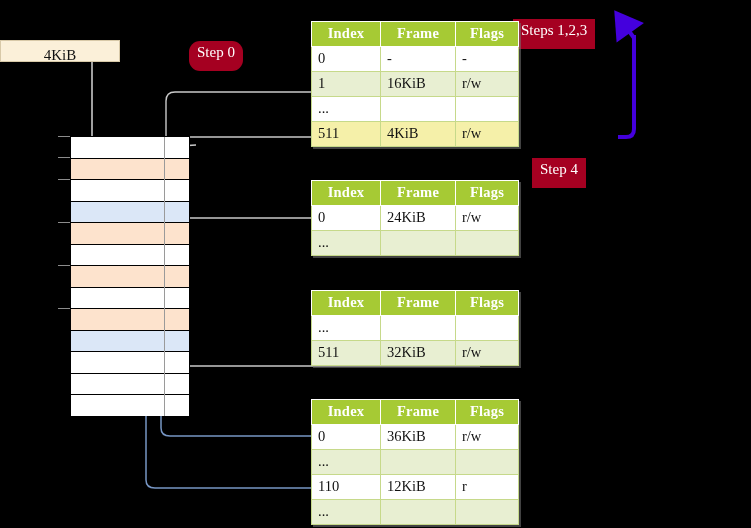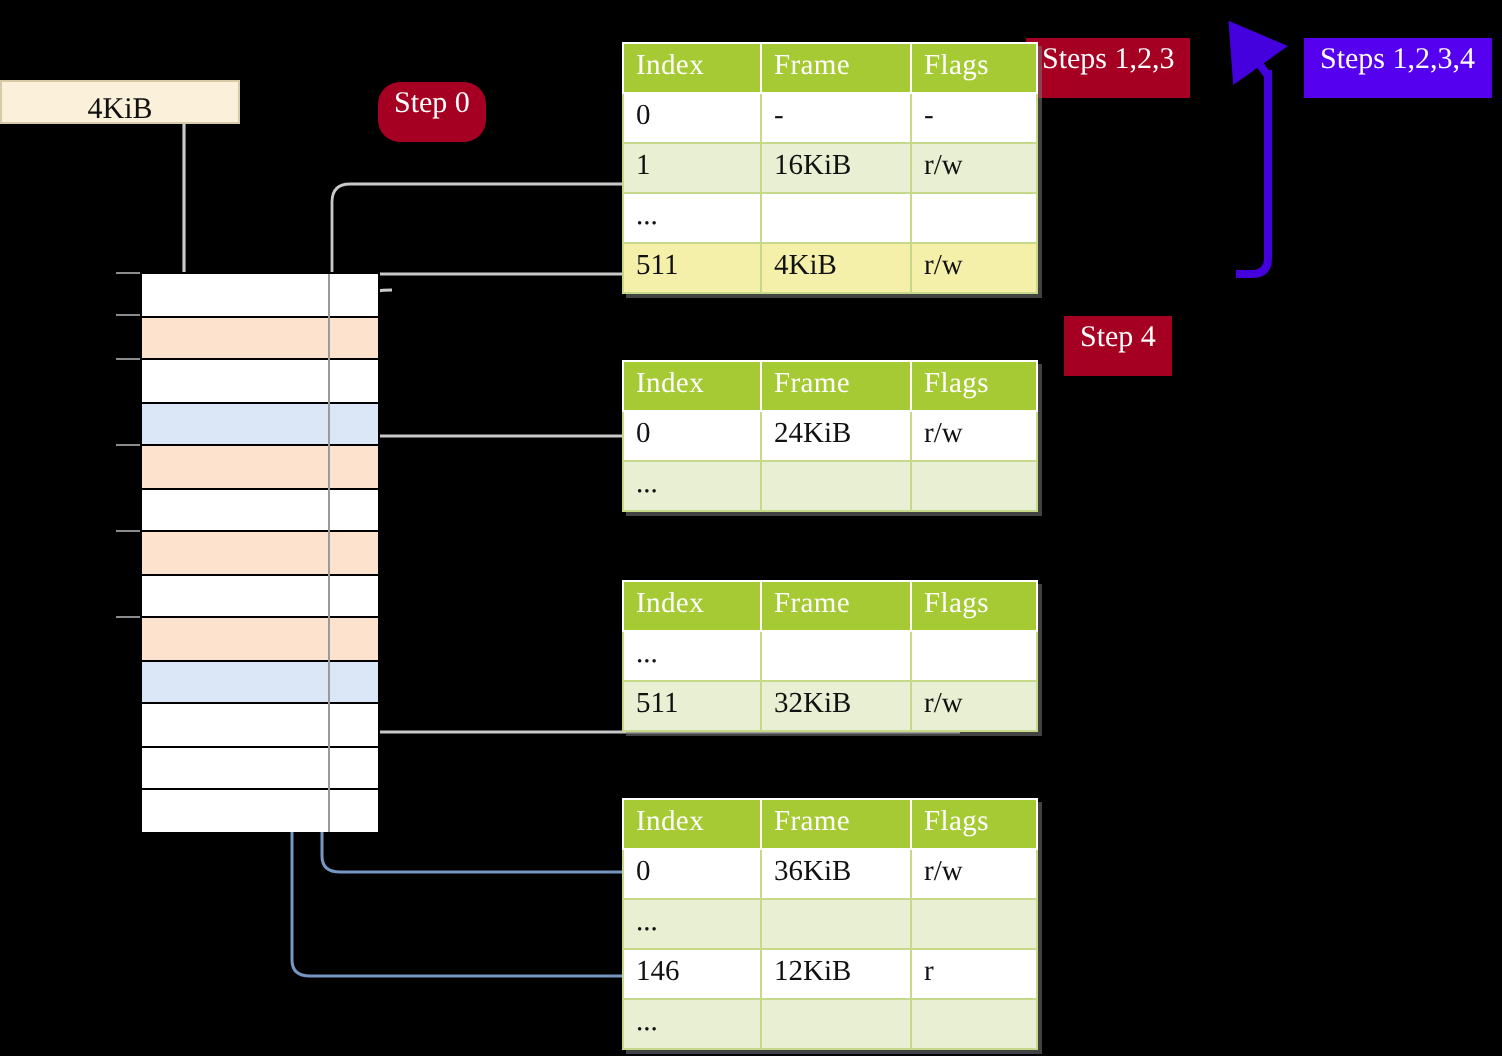--- a/index.html
+++ b/index.html
@@ -51,22 +51,22 @@
   .ptable {
     position: absolute;
     border-collapse: collapse;
     background: #ffffff;
     font-size: 14.5px;
     box-shadow: 2px 2px 0 rgba(120,120,120,0.55);
   }
   .ptable th {
     background: #a6ca34;
     color: #ffffff;
-    font-weight: normal;
-    text-align: left;
+    font-weight: bold;
+    text-align: center;
     padding: 3px 6px 4px 6px;
     border: 1px solid #ffffff;
     font-size: 14.5px;
     letter-spacing: 0.2px;
   }
   .ptable td {
     color: #111111;
     text-align: left;
     padding: 3px 6px 4px 6px;
     border: 1px solid #c6d98a;
@@ -183,21 +183,20 @@
     <g>
       <path d="M618,137 L626,137 Q634,137 634,129 L634,35" stroke="#4400dd" stroke-width="4" fill="none"></path>
       <path d="M634,38 L624,24" stroke="#4400dd" stroke-width="4" fill="none" marker-end="url(#pArrow)"></path>
     </g>
   </svg>
 
   <div class="kib-box" style="left:0px; top:40px; width:120px; height:22px;">4KiB</div>
 
   <div class="badge badge-red" style="left:189px; top:41px;border-radius:11px;">Step 0</div>
   <div class="badge badge-red" style="left:513px; top:19px;">Steps 1,2,3</div>
-  <div class="badge badge-blue" style="left:652px; top:19px;">Steps 1,2,3,4</div>
   <div class="badge badge-red" style="left:521px; top:158px;margin-left:11px;">Step 4</div>
 
   <div class="memgrid" style="left:70px; top:136px; width:120px; height:279px;">
     <div class="memrow m-white" style="top:0px;   height:21.5px;"></div>
     <div class="memrow m-peach" style="top:21.5px; height:21.5px;"></div>
     <div class="memrow m-white" style="top:43px;   height:21.5px;"></div>
     <div class="memrow m-blue" style="top:64.5px; height:21.5px;"></div>
     <div class="memrow m-peach" style="top:86px;   height:21.5px;"></div>
     <div class="memrow m-white" style="top:107.5px;height:21.5px;"></div>
     <div class="memrow m-peach" style="top:129px;  height:21.5px;"></div>
@@ -298,21 +297,21 @@
       <td class="c0">0</td>
       <td class="c1">36KiB</td>
       <td class="c2">r/w</td>
     </tr>
     <tr class="alt">
       <td class="c0">...</td>
       <td class="c1"></td>
       <td class="c2"></td>
     </tr>
     <tr>
-      <td class="c0">146</td>
+      <td class="c0">110</td>
       <td class="c1">12KiB</td>
       <td class="c2">r</td>
     </tr>
     <tr class="alt">
       <td class="c0">...</td>
       <td class="c1"></td>
       <td class="c2"></td>
     </tr>
   </tbody>
     </table>

